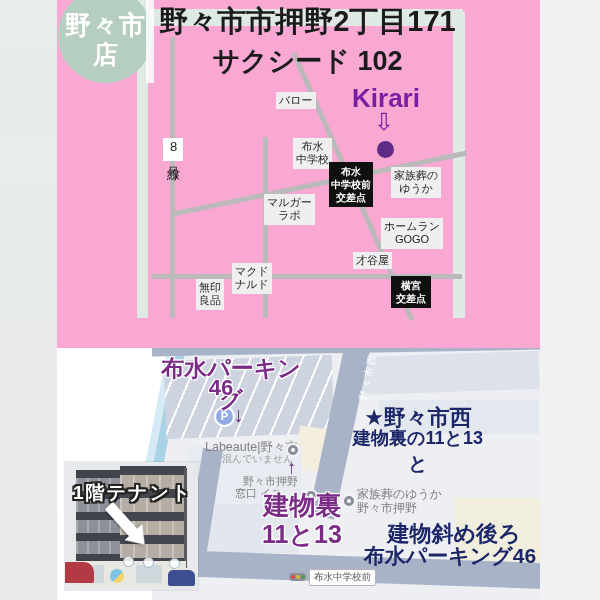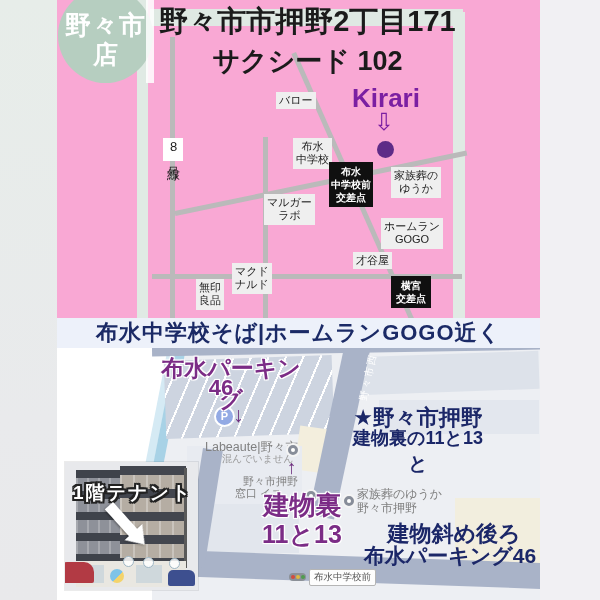--- a/index.html
+++ b/index.html
@@ -124,21 +124,20 @@
     <div class="maplabel pre" style="left:375px;top:167px;margin-left:16px;">家族葬の
 ゆうか</div>
 
     <div class="blackbox pre" style="left:329px;top:162px;width:40px;">布水
 中学校前
 交差点</div>
     <div class="blackbox pre" style="left:391px;top:276px;width:36px;">横宮
 交差点</div>
   </div>
 
-  <div class="abs banner pre">布水中学校そば|ホームランGOGO近く</div>
 
   <div class="abs dmap">
     <div class="abs ground"></div>
     <div class="abs ground-cut"></div>
     <div class="abs river1"></div>
     <div class="abs river2"></div>
 
     <div class="blk" style="left:108px;top:10px;width:168px;height:78px;background:repeating-linear-gradient(115deg,#cdd4e0 0 14px,#ffffff 14px 16px);transform:rotate(-2deg);"></div>
     <div class="blk" style="left:300px;top:6px;width:182px;height:38px;background:#dde2ea;transform:rotate(-2deg);"></div>
     <div class="blk" style="left:322px;top:52px;width:160px;height:34px;background:#e3e7ee;"></div>
@@ -156,21 +155,21 @@
     <div class="ptext pre" style="left:98px;top:5px;width:152px;font-size:23px;">布水パーキング</div>
     <div class="ptext pre" style="left:88px;top:27px;width:152px;font-size:22px;">46</div>
     <div class="abs picon pre">P</div>
     <div class="parrow pre" style="left:176px;top:55px;font-size:21px;">↓</div>
 
     <div class="gtext pre" style="left:148px;top:91px;font-size:12.5px;">Labeaute|野々市</div>
     <div class="gtext pre" style="left:165px;top:104px;font-size:10px;color:#9a9a9a;">混んでいません</div>
     <div class="pin" style="left:229px;top:95px;"></div>
     <div class="parrow pre" style="left:230px;top:109px;font-size:19px;">↑</div>
 
-    <div class="ntext pre" style="left:258px;top:55px;width:206px;font-size:22px;">★野々市押野</div>
+    <div class="ntext pre" style="left:258px;top:55px;width:206px;font-size:22px;">★野々市西</div>
     <div class="ntext pre" style="left:258px;top:78px;width:206px;font-size:18px;">建物裏の11と13</div>
     <div class="ntext pre" style="left:258px;top:103px;width:206px;font-size:19px;">と</div>
 
     <div class="gtext pre" style="left:186px;top:126px;font-size:11px;">野々市押野</div>
     <div class="gtext pre" style="left:178px;top:138px;font-size:11px;">窓口 イユ</div>
     <div class="pin" style="left:247px;top:141px;"></div>
 
     <div class="ptext pre" style="left:188px;top:140px;width:115px;font-size:26px;">建物裏</div>
     <div class="ptext pre" style="left:186px;top:170px;width:118px;font-size:25px;">11と13</div>
 

